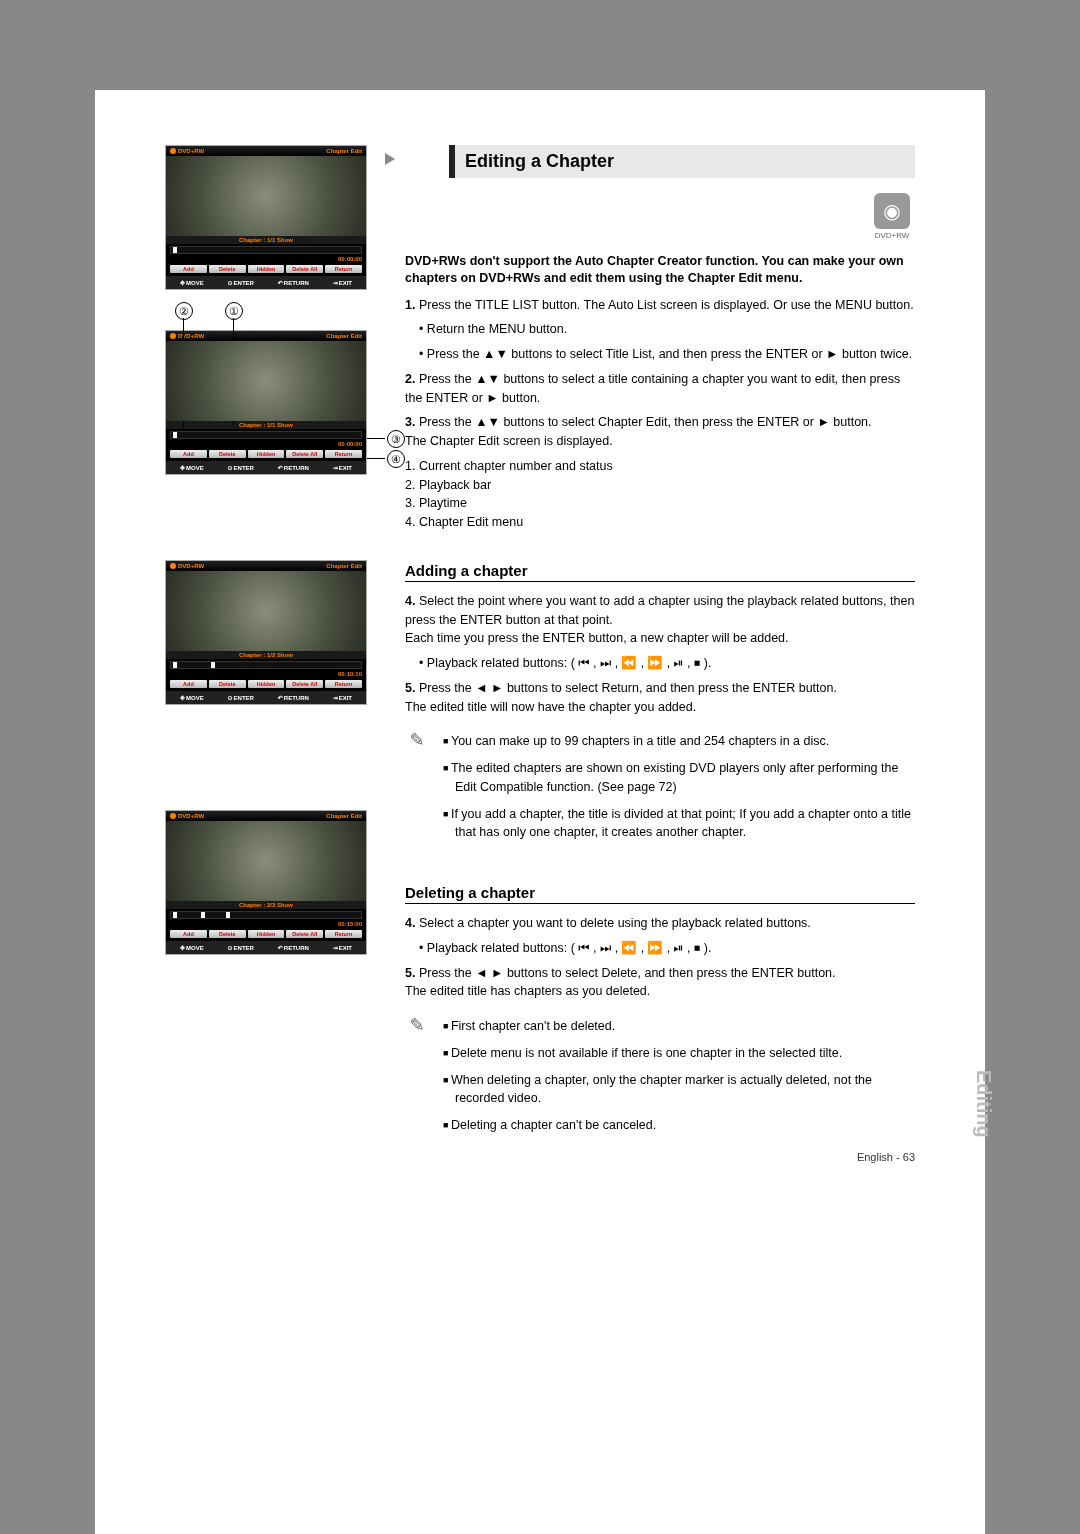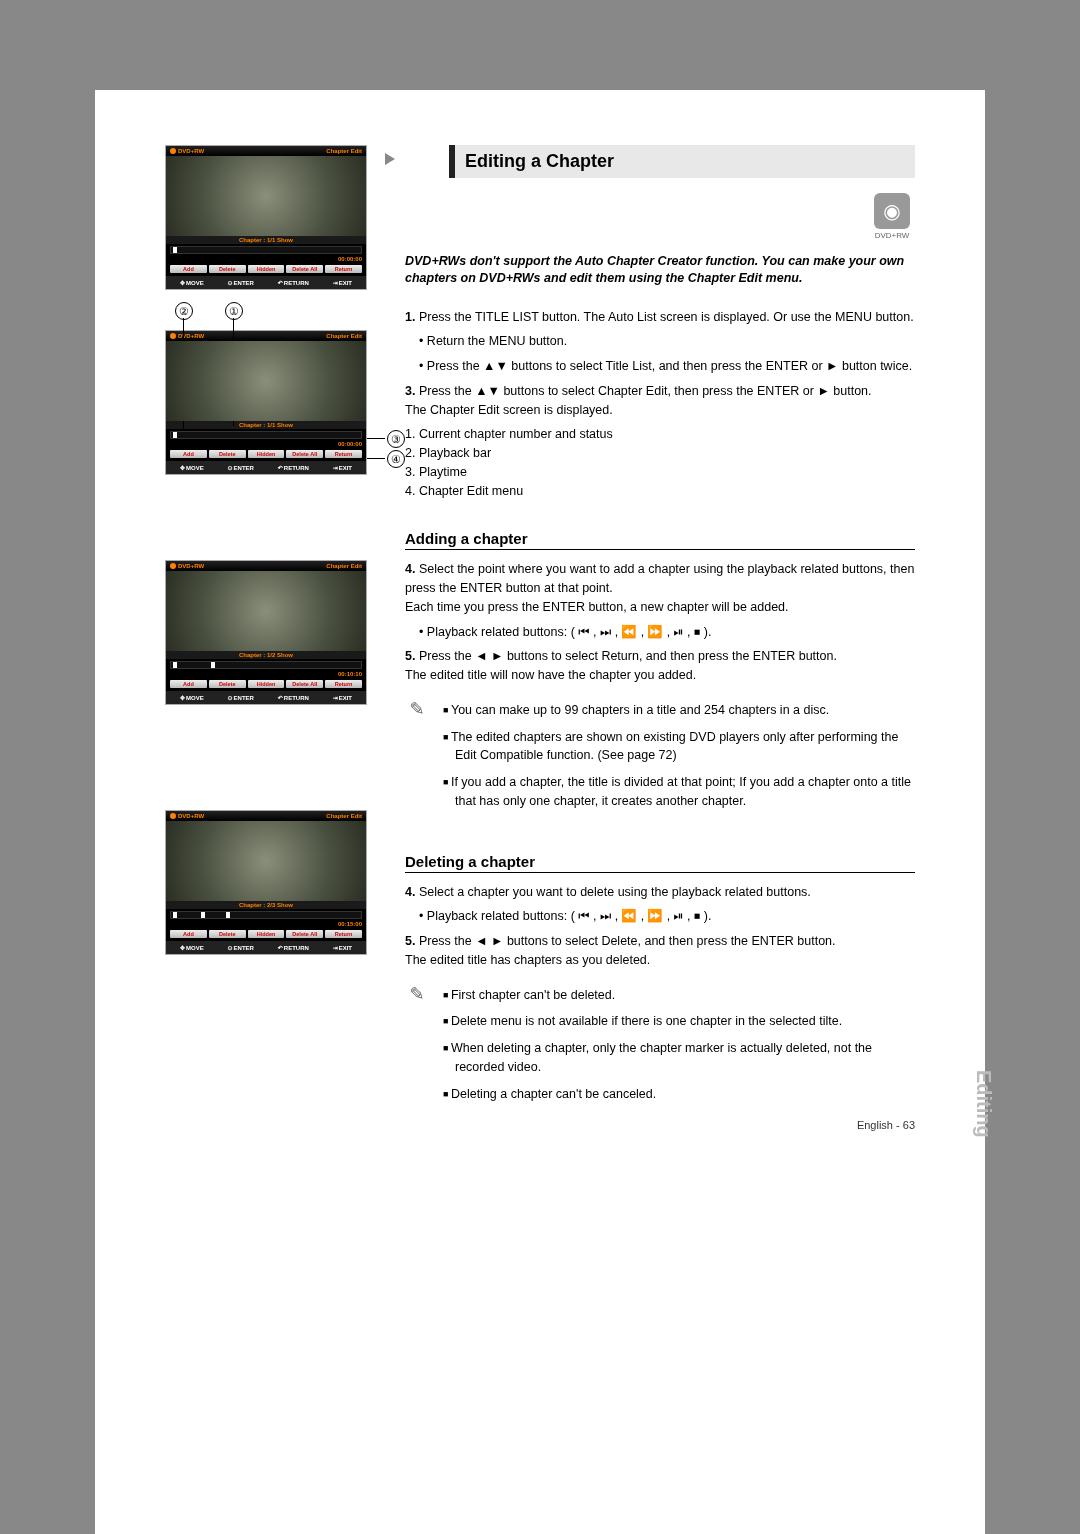--- a/index.html
+++ b/index.html
@@ -102,21 +102,21 @@
     justify-content:space-between;
   }
   .top-row { display:flex; justify-content:space-between; align-items:flex-start; }
   .disc-icon {
     width:46px; text-align:center; color:#666; font-size:8px;
   }
   .disc-icon-circle {
     width:36px; height:36px; margin:0 auto 2px; border-radius:6px; background:#999;
     display:flex; align-items:center; justify-content:center; color:#fff; font-size:20px;
   }
-  .intro { font-style:italic; font-weight:bold; font-size:12.5px; line-height:1.4; margin-bottom:20px;}
+  .intro { font-weight:bold; font-size:12.5px; line-height:1.4; margin-bottom:8px;}
   ol.steps { margin:0; padding-left:0; list-style:none; }
   ol.steps > li { font-size:12.5px; line-height:1.5; margin-bottom:6px; }
   ol.steps .num { font-weight:bold; }
   .sub-bullet { margin-left:14px; display:block;}
   .diamond-head { font-weight:bold; margin:4px 0;}
   .diamond-head::before { content:"◆ "; }
   .num-list { margin:0; padding:0; list-style:none;}
   .num-list li { font-size:12.5px; line-height:1.5;}
   
   .sub-heading {
@@ -303,20 +303,21 @@
           <span>DVD+RW</span>
         </div>
       </div>
 
       <p class="intro">DVD+RWs don't support the Auto Chapter Creator function. You can make your own chapters on DVD+RWs and edit them using the Chapter Edit menu.</p>
 
       <ol class="steps">
         <li><span class="num">1.</span> <span>Press the TITLE LIST button. The Auto List screen is displayed. Or use the MENU button.</span></li>
         <li class="sub-bullet"><span>• Return the MENU button.</span></li>
         <li class="sub-bullet"><span>• Press the ▲▼ buttons to select Title List, and then press the ENTER or ► button twice.</span></li>
+        <li><span class="num">2.</span> <span>Press the ▲▼ buttons to select a title containing a chapter you want to edit, then press the ENTER or ► button.</span></li>
         <li><span class="num">3.</span> <span style="white-space:pre-line;">Press the ▲▼ buttons to select Chapter Edit, then press the ENTER or ► button.
 The Chapter Edit screen is displayed.</span></li>
       </ol>
 
       <ul class="num-list">
         <li>1. Current chapter number and status</li>
         <li>2. Playback bar</li>
         <li>3. Playtime</li>
         <li>4. Chapter Edit menu</li>
       </ul>

